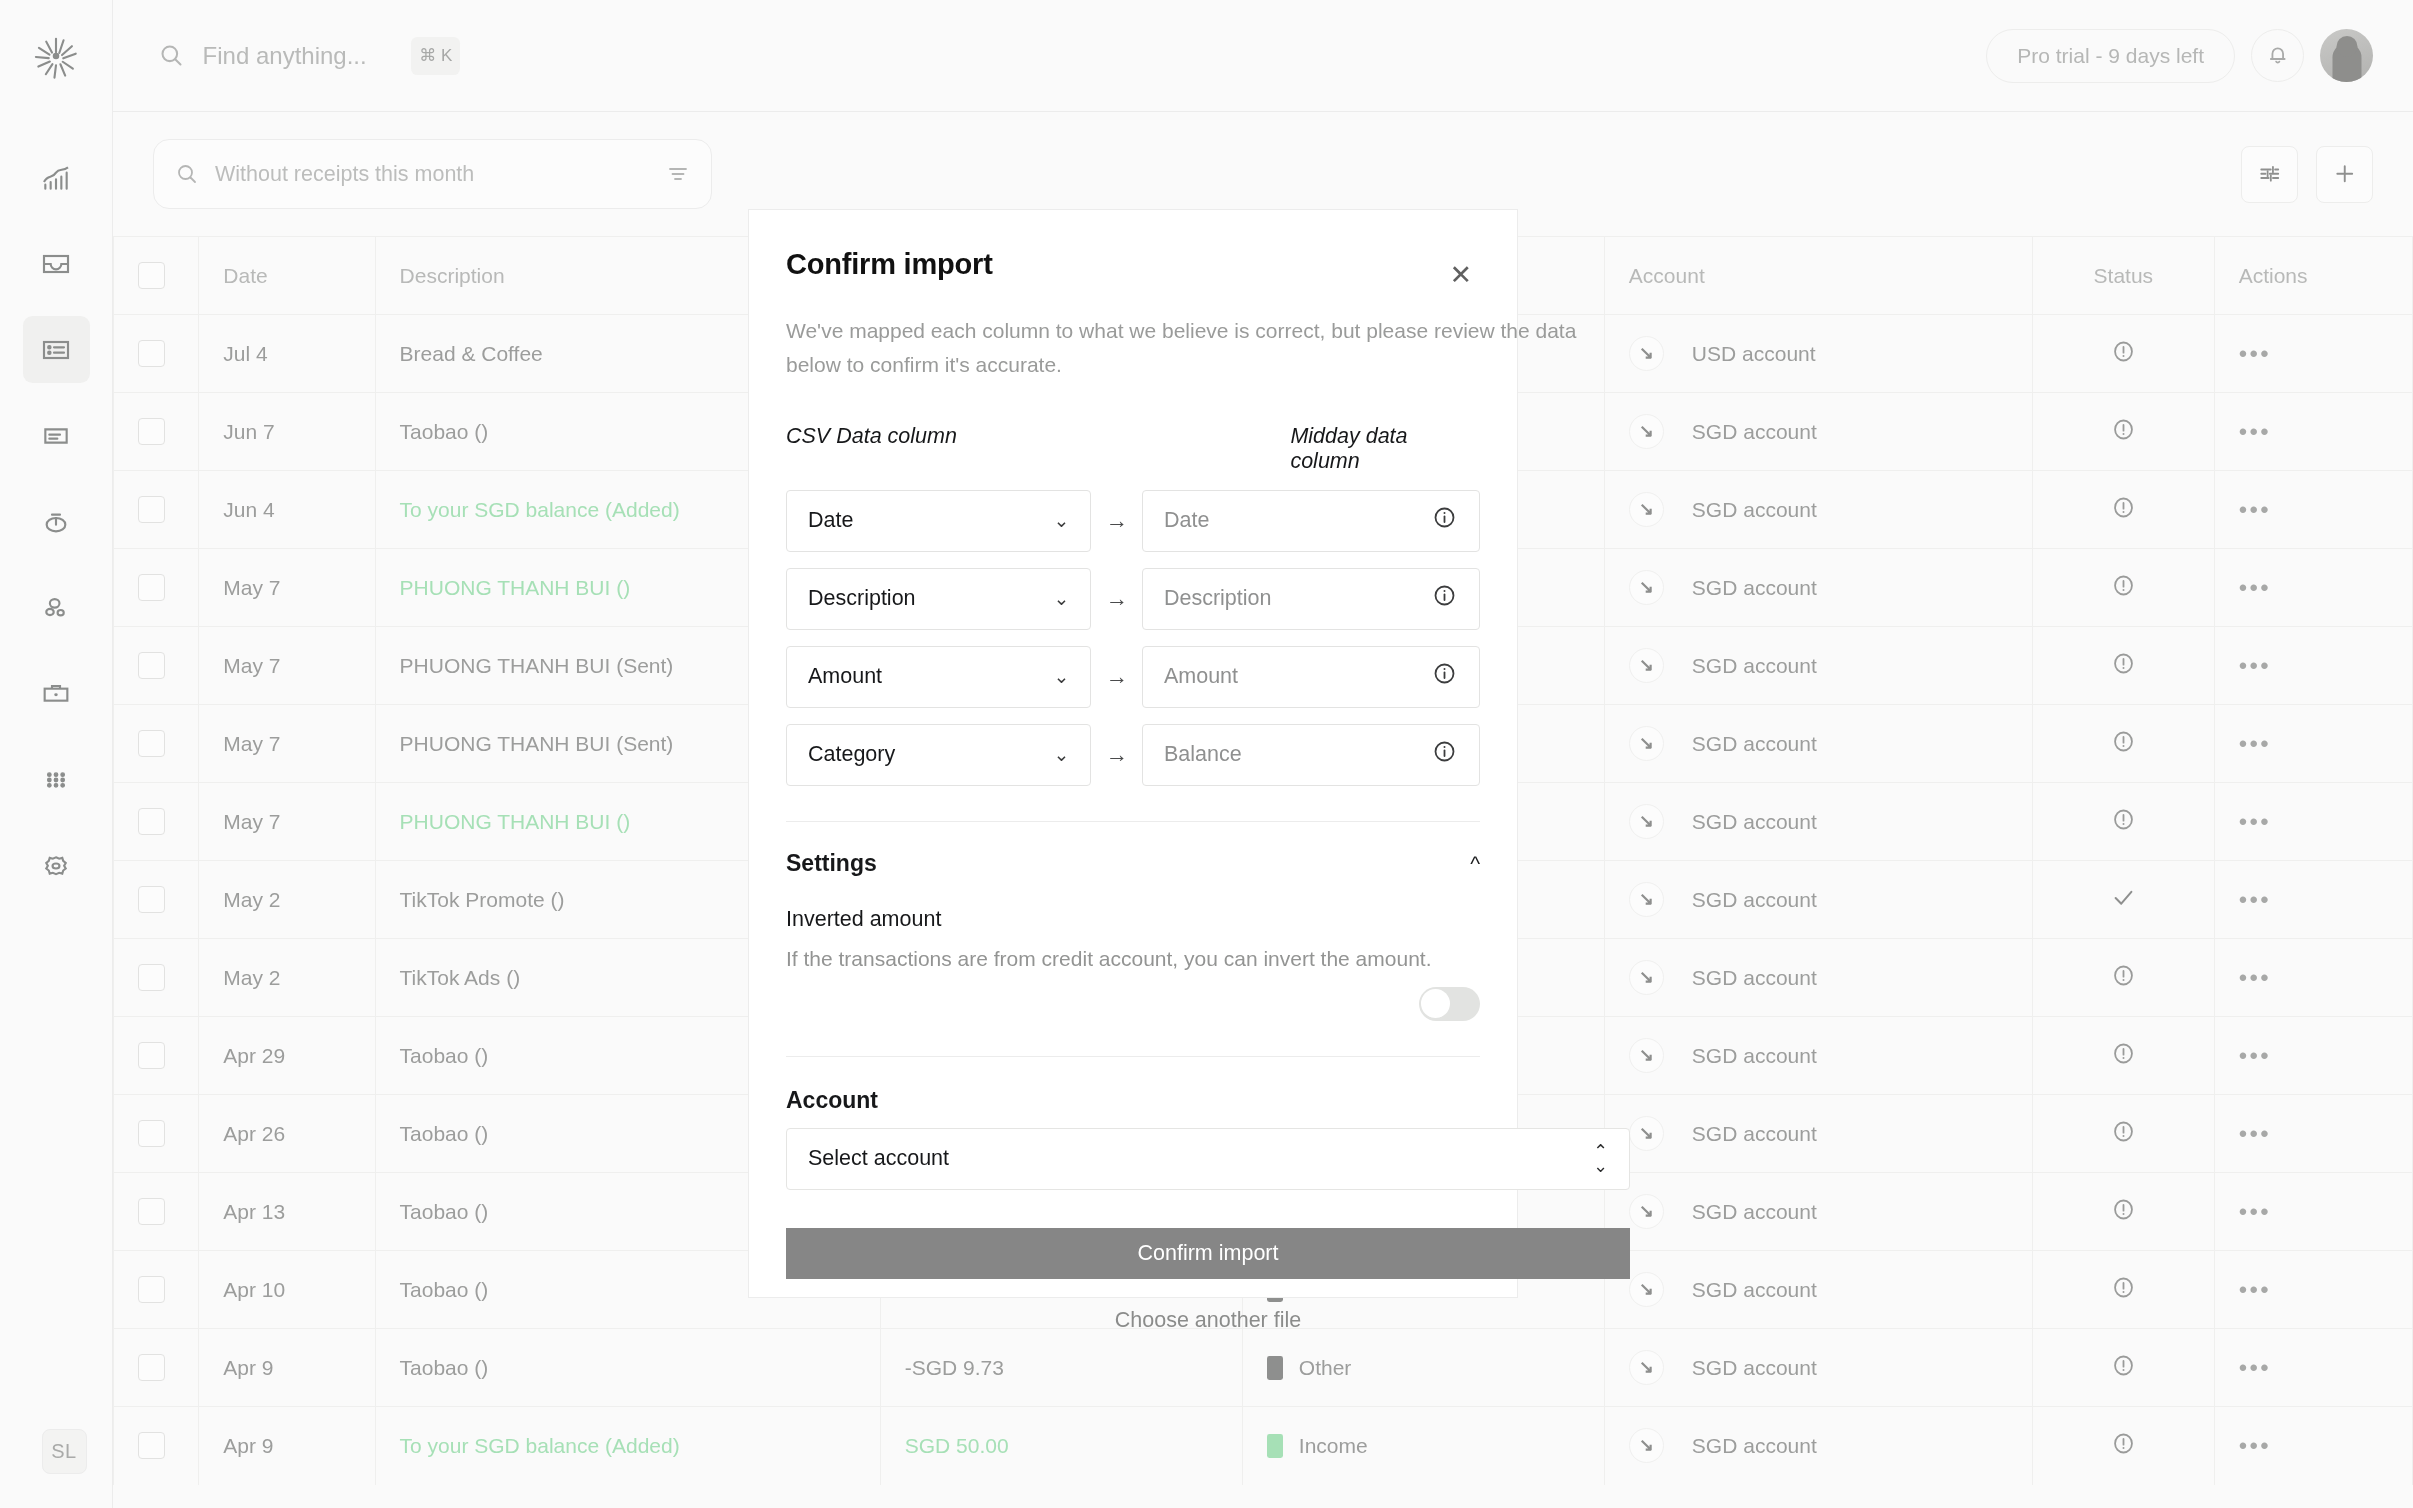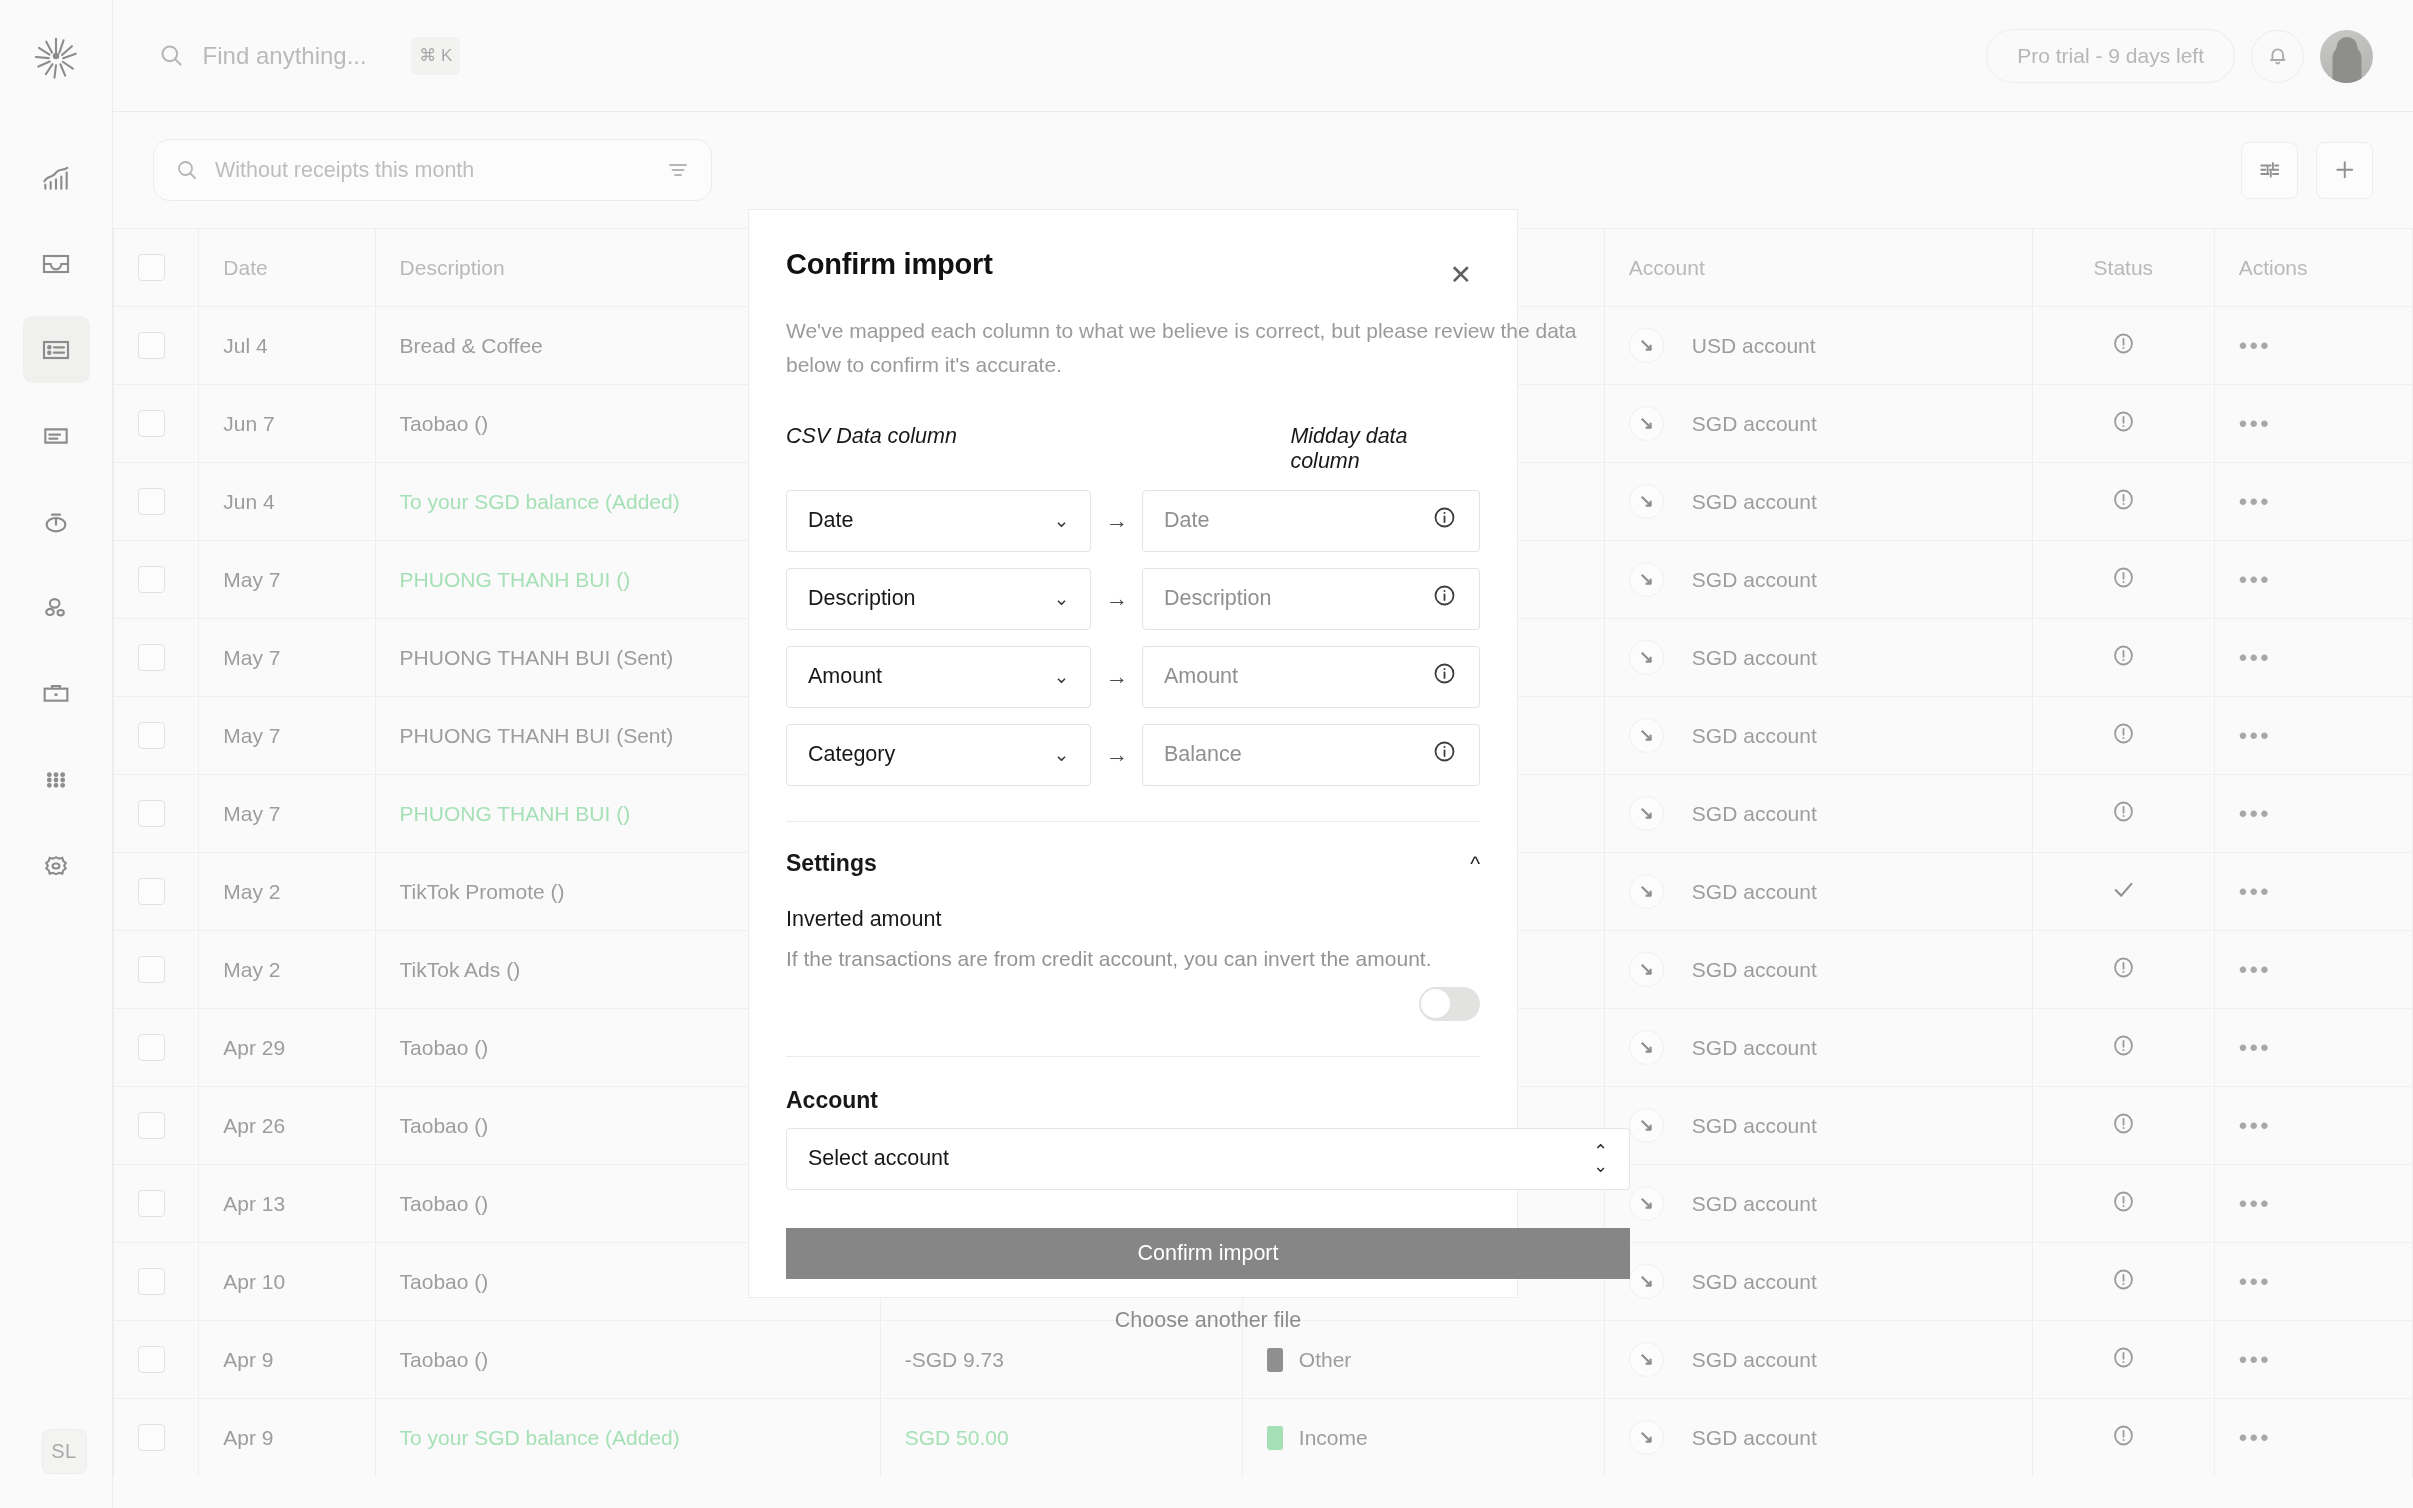--- a/index.html
+++ b/index.html
@@ -40,21 +40,21 @@
     background: #fafafa; border-bottom: 0.8px solid #ececec;
     display: flex; align-items: center;
   }
   .global-search { display: flex; align-items: center; gap: 17.6px; margin-left: 45px; flex: 1; }
   .global-search .ph { font-size: 24px; color: #b9bab9; }
   .kbd {
     width: 49px; height: 38px; border-radius: 6.4px; background: #f2f2f1;
     display: flex; align-items: center; justify-content: center;
     font-size: 17px; color: #a7a8a7; margin-left: 27px;
   }
-  .topbar-right { display: flex; align-items: flex-end; gap: 16px; margin-right: 40px; }
+  .topbar-right { display: flex; align-items: flex-start; gap: 16px; margin-right: 40px; }
   .trial-pill {
     height: 54px; padding: 0 30px; border-radius: 32px; border: 0.8px solid #ededec;
     display: flex; align-items: center; font-size: 21px; color: #b6b7b6;
   }
   .icon-circle {
     width: 53px; height: 53px; border-radius: 50%; border: 0.8px solid #ededec;
     display: flex; align-items: center; justify-content: center;
   }
   .user-avatar {
     width: 53px; height: 53px; border-radius: 50%;
@@ -68,21 +68,21 @@
   .user-avatar::before{
     content:""; position:absolute; left:50%; top:14%; transform:translateX(-50%);
     width:21px; height:21px; border-radius:50%; background:#8e8e8c; z-index:2;
   }
 
   
   .content { position: absolute; left: 113px; top: 112px; right: 0; bottom: 0; background: #fafafa; }
 
   .toolbar { display: flex; align-items: center; padding: 27px 40px 0 40px; }
   .search-box {
-    width: 559px; height: 62px; border: 0.8px solid #ececec; border-radius: 16px;
+    width: 559px; height: 70px; border: 0.8px solid #ececec; border-radius: 16px;
     background: #fcfcfc; display: flex; align-items: center; padding: 0 21px; gap: 16px;
   }
   .search-box .ph { font-size: 21.5px; color: #bcbdbc; flex: 1; }
   .toolbar-spacer { flex: 1; }
   .sq-btn {
     width: 57px; height: 57px; border: 0.8px solid #ededec; border-radius: 8px;
     background: #fcfcfc; display: flex; align-items: center; justify-content: center;
     margin-left: 17.6px; cursor: pointer;
   }
 

